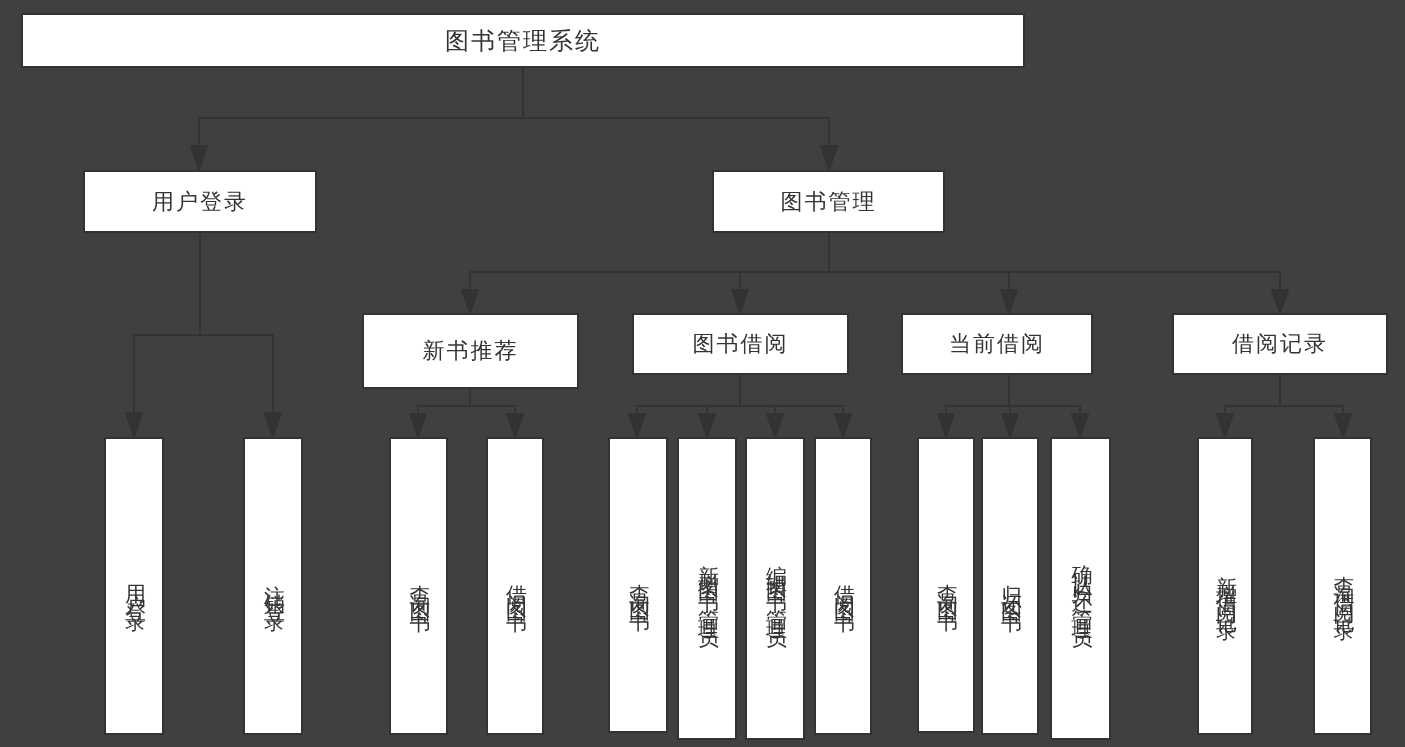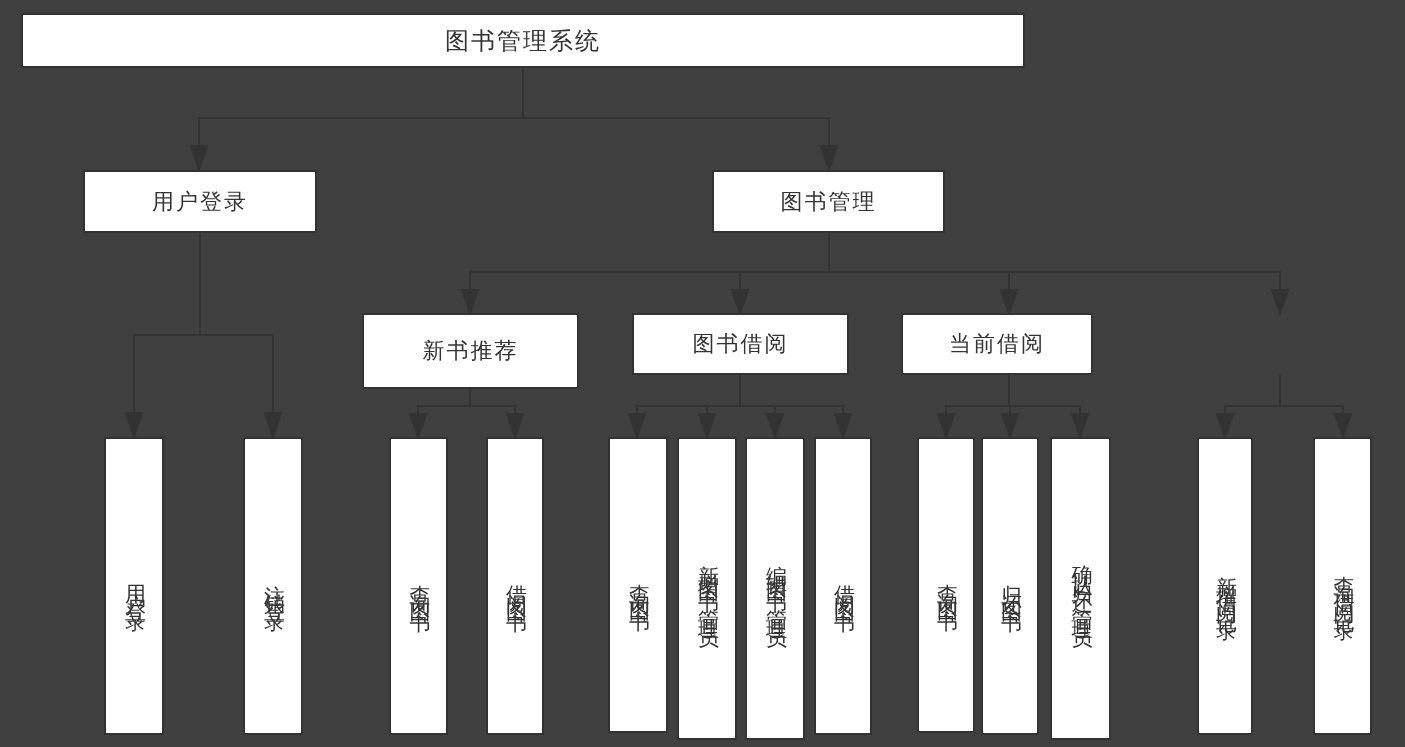--- a/index.html
+++ b/index.html
@@ -124,20 +124,23 @@
 
   <div class="node h" style="left:362px;top:313px;width:217px;height:76px;">
     <span>新书推荐</span>
   </div>
   <div class="node h" style="left:632px;top:313px;width:217px;height:62px;text-align:right;">
     <span>图书借阅</span>
   </div>
   <div class="node h" style="left:901px;top:313px;width:192px;height:62px;">
     <span>当前借阅</span>
   </div>
+  <div class="node h" style="left:1172px;top:313px;width:216px;height:62px;">
+    <span>借阅记录</span>
+  </div>
 
   <div class="node v" style="left:104px;top:437px;width:60px;height:298px;">
     <span>用户登录</span>
   </div>
   <div class="node v" style="left:243px;top:437px;width:60px;height:298px;">
     <span>注销登录</span>
   </div>
 
   <div class="node v" style="left:389px;top:437px;width:59px;height:298px;">
     <span>查询图书</span>

